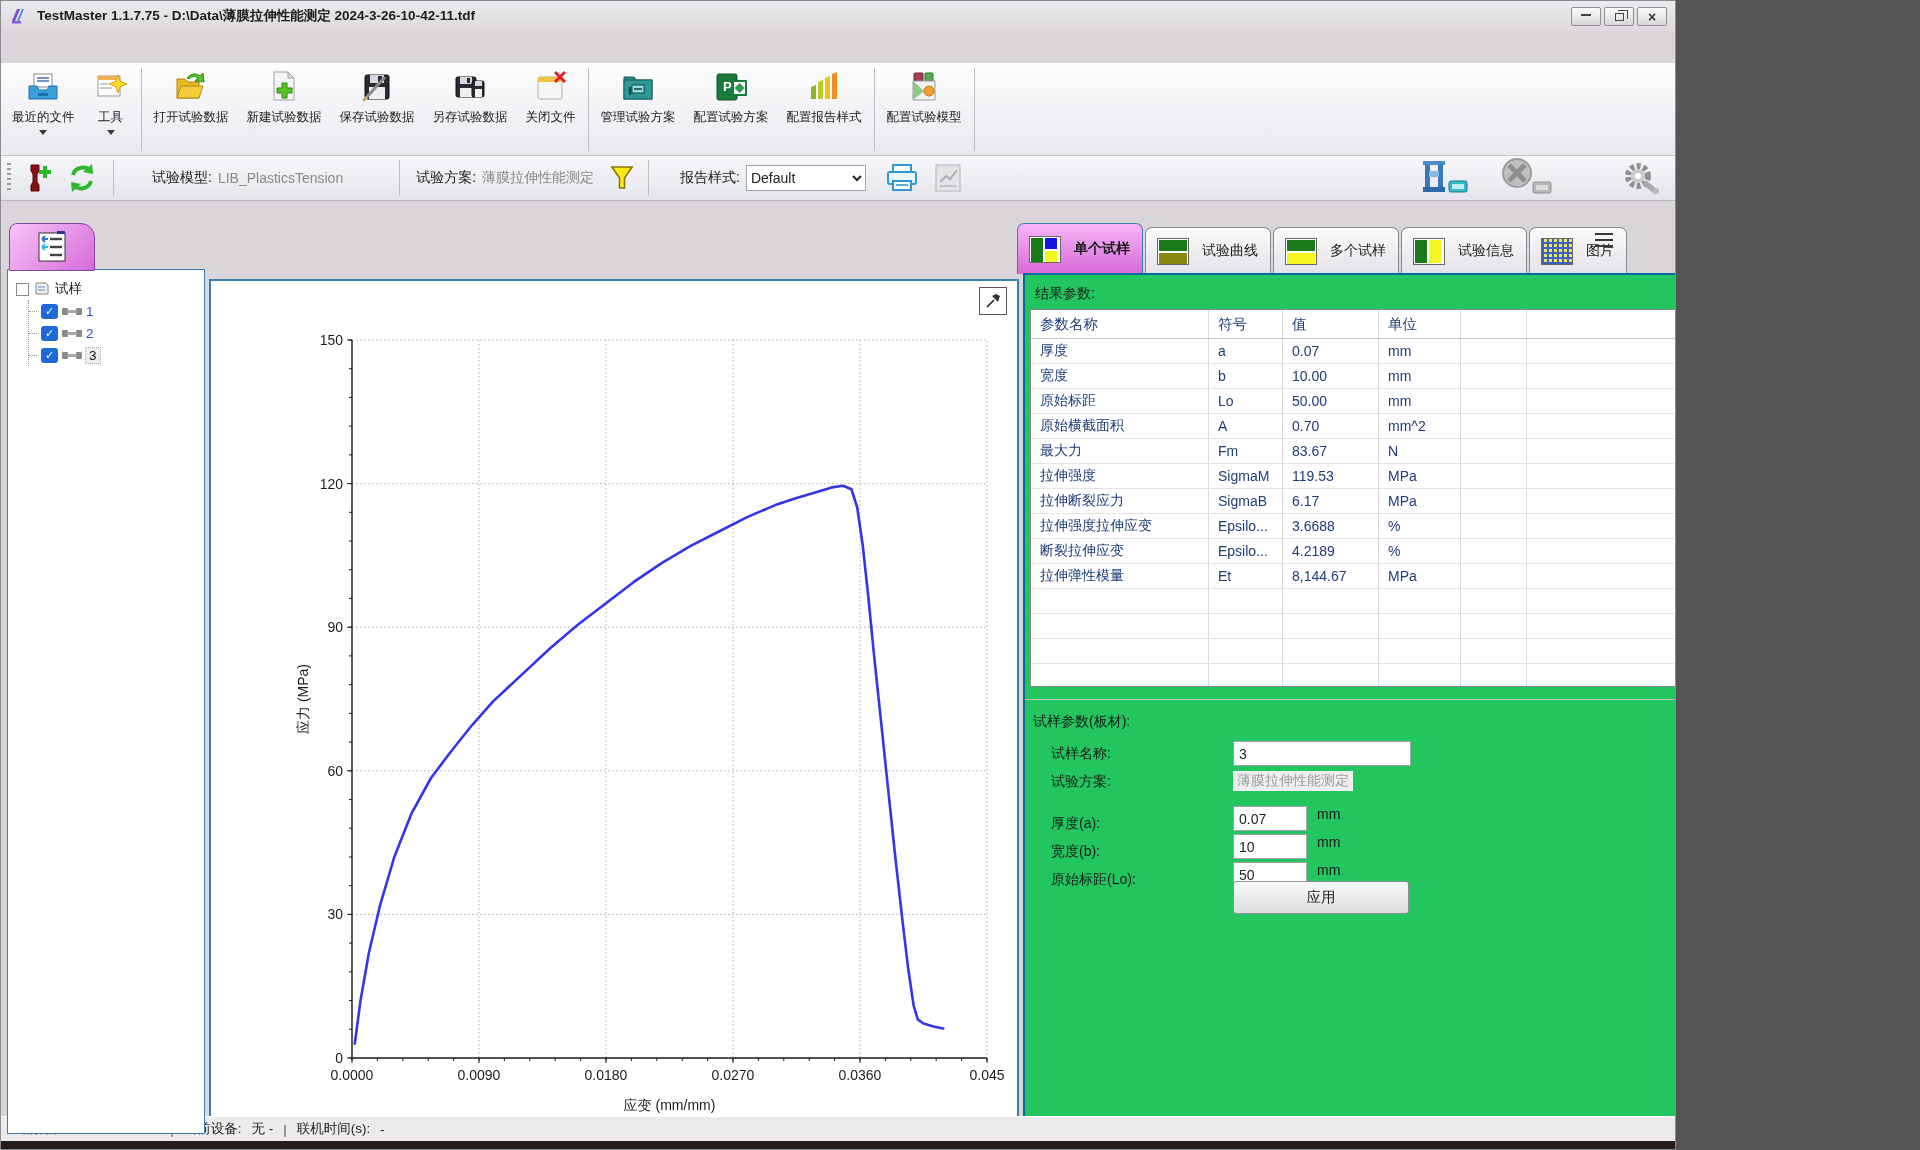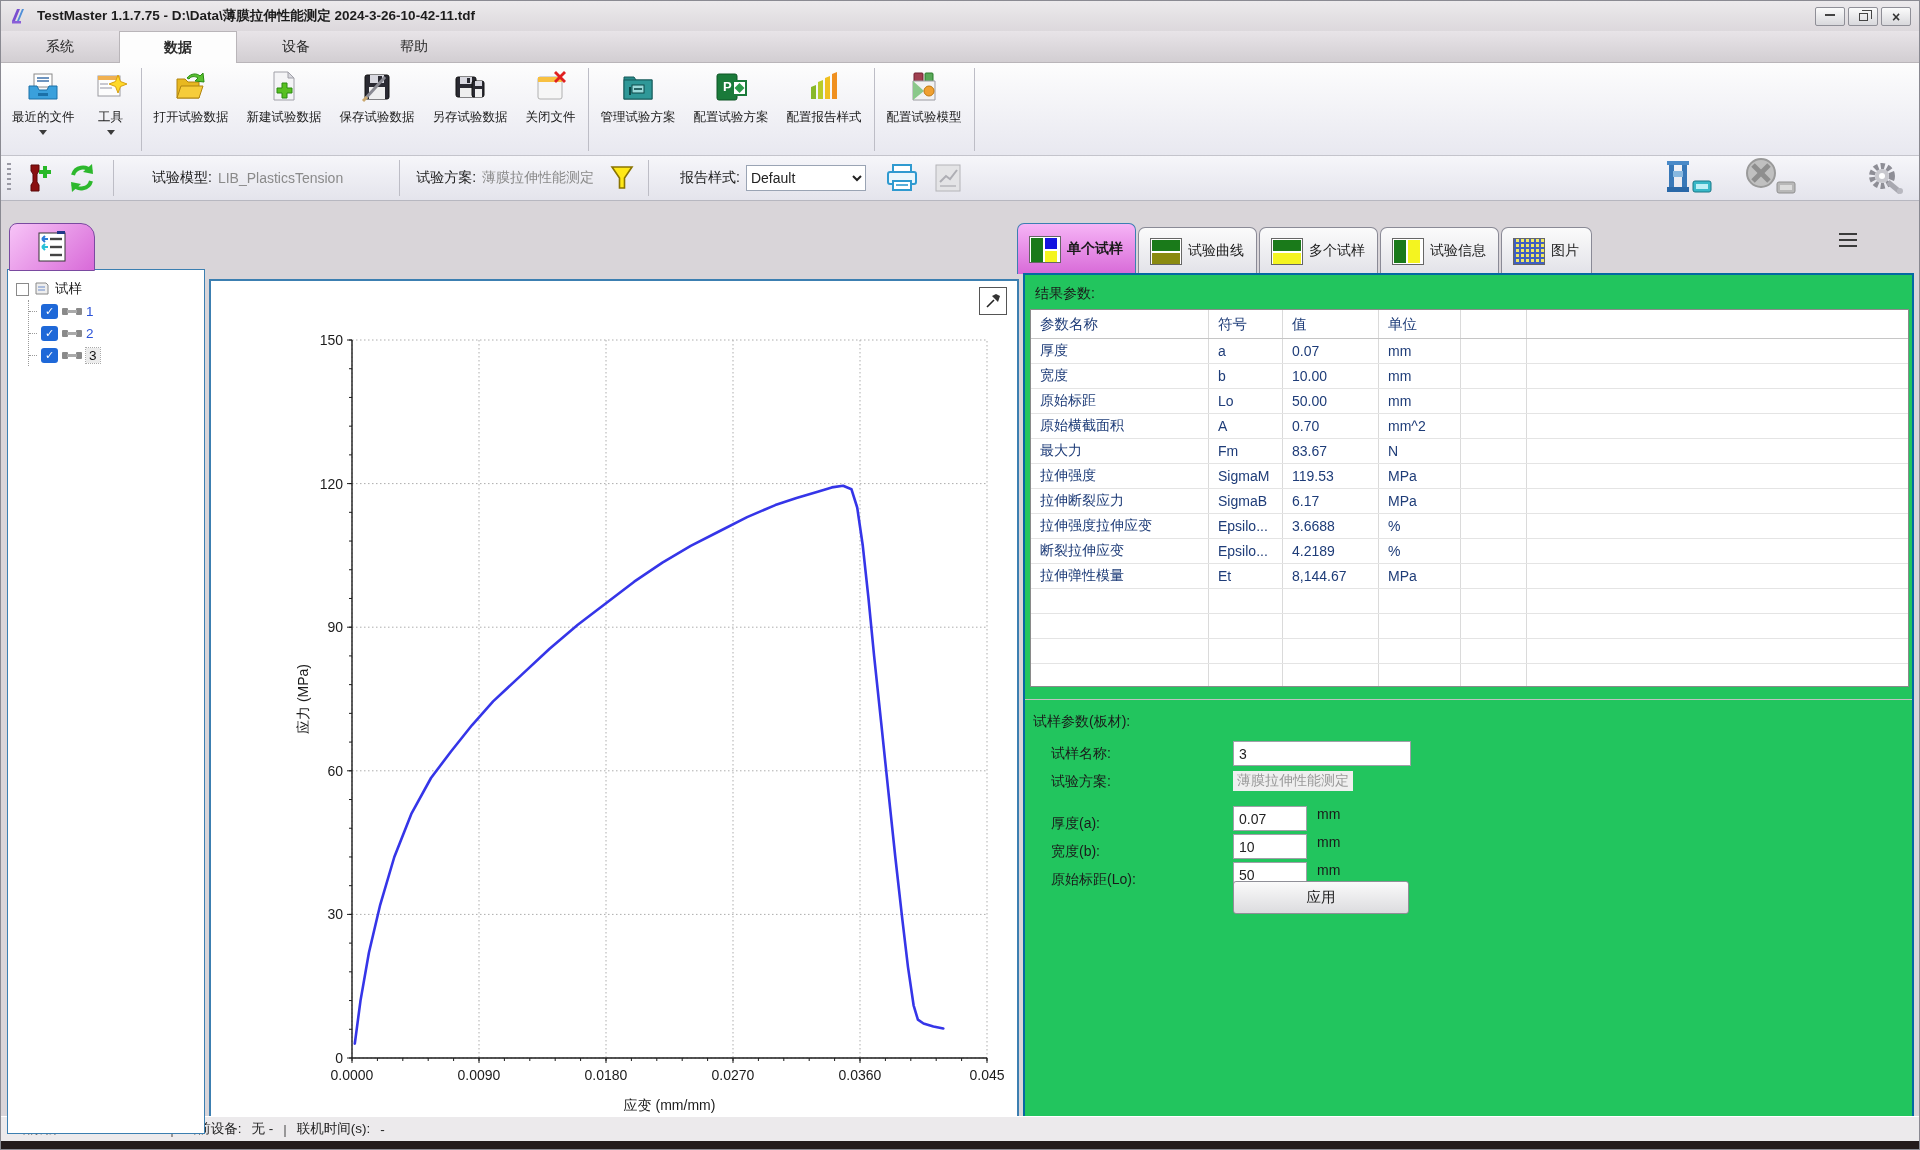--- a/index.html
+++ b/index.html
@@ -1,17 +1,17 @@
 <!DOCTYPE html>
 <html><head>
 <meta charset="utf-8">
 <style>
   html,body{margin:0;padding:0;background:#555;}
   *{box-sizing:border-box;}
-  #app{position:relative;width:1920px;height:1150px;background:#d9d5d9;
+  #app{position:relative;width:1676px;height:1150px;background:#d9d5d9;
        font-family:"Liberation Sans","DejaVu Sans",sans-serif;color:#222;overflow:hidden;
        border:1px solid #8a8a92;}
   
   #titlebar{position:absolute;left:0;top:0;width:100%;height:30px;
     background:linear-gradient(#eceaec,#dcd8dc);display:flex;align-items:center;}
   #logo{width:20px;height:20px;margin:0 8px 0 8px;}
   #title-text{font-size:13.5px;font-weight:bold;color:#1c1c1c;}
   #win-buttons{position:absolute;right:8px;top:6px;display:flex;gap:3px;}
   .win-btn{width:30px;height:19px;border:1px solid #8f8f97;background:linear-gradient(#fbfbfb,#d8d8dc);
     display:flex;align-items:center;justify-content:center;font-size:12px;color:#333;border-radius:2px;}
@@ -73,21 +73,21 @@
   #chart-pin{position:absolute;right:10px;top:6px;width:28px;height:28px;border:1px solid #555;
     background:#fff;display:flex;align-items:center;justify-content:center;}
   #chart-svg{position:absolute;left:0px;top:30px;}
   #chart-svg .grid{stroke:#adadad;stroke-dasharray:1.5 2.5;stroke-width:1;}
   #chart-svg .plot-frame{fill:none;stroke:#adadad;stroke-dasharray:1.5 2.5;stroke-width:1;}
   #chart-svg .axis{stroke:#1c1c1c;stroke-width:1.4;}
   #chart-svg .tick{stroke:#1c1c1c;stroke-width:1;}
   #chart-svg text{font-family:"Liberation Sans","DejaVu Sans",sans-serif;font-size:14px;fill:#1c1c1c;}
   
   #right-tabs{position:absolute;left:1016px;top:22px;height:51px;display:flex;align-items:flex-end;}
-  .r-tab{height:47px;display:flex;align-items:center;gap:7px;padding:0 12px;
+  .r-tab{height:47px;display:flex;align-items:center;gap:14px;padding:0 12px;
     border:1px solid #8a8a96;border-bottom:none;border-radius:7px 7px 0 0;
     background:linear-gradient(#fbfbfb,#e2e2e8);font-size:14px;color:#1a1a1a;margin-right:2px;}
   .r-tab.active{height:51px;background:linear-gradient(#f6b4f6,#d86ad8);
     border-color:#3c7fb1;font-weight:bold;}
   .ticon{display:grid;width:30px;height:25px;gap:2px;background:#fff;outline:1px solid #666;padding:1px;}
   #hamburger{position:absolute;right:62px;top:32px;width:18px;height:14px;display:flex;
     flex-direction:column;justify-content:space-between;}
   #hamburger span{height:2px;background:#3a3a3a;}
   #right-panel{position:absolute;left:1022px;top:72px;width:891px;height:861px;
     background:#22c55e;border:2px solid #0369a1;}
@@ -136,26 +136,20 @@
         </div>
       <div class="win-btn">
           <span class="glyph-max"></span>
         </div>
       <div class="win-btn">
           <span class="glyph-close">×</span>
         </div>
     </div>
   </div>
 
-  <div id="menubar">
-    <div class="menu-tab">系统</div>
-    <div class="menu-tab active">数据</div>
-    <div class="menu-tab">设备</div>
-    <div class="menu-tab">帮助</div>
-  </div>
 
   <div id="toolbar">
     <div class="tb-btn">
       <span class="ico">
         <svg viewBox="0 0 36 36" width="36" height="36">
             <rect x="9" y="5" width="18" height="13" fill="#fff" stroke="#8a8a8a"></rect>
             <line x1="12" y1="9" x2="24" y2="9" stroke="#4a7ab0" stroke-width="1.6"></line>
             <line x1="12" y1="12" x2="24" y2="12" stroke="#4a7ab0" stroke-width="1.6"></line>
             <path d="M4 17 H12 L14 21 H22 L24 17 H32 V30 H4 Z" fill="#3aa0dc" stroke="#1a70a8"></path>
             <rect x="13" y="24" width="10" height="3" fill="#1a70a8"></rect>

